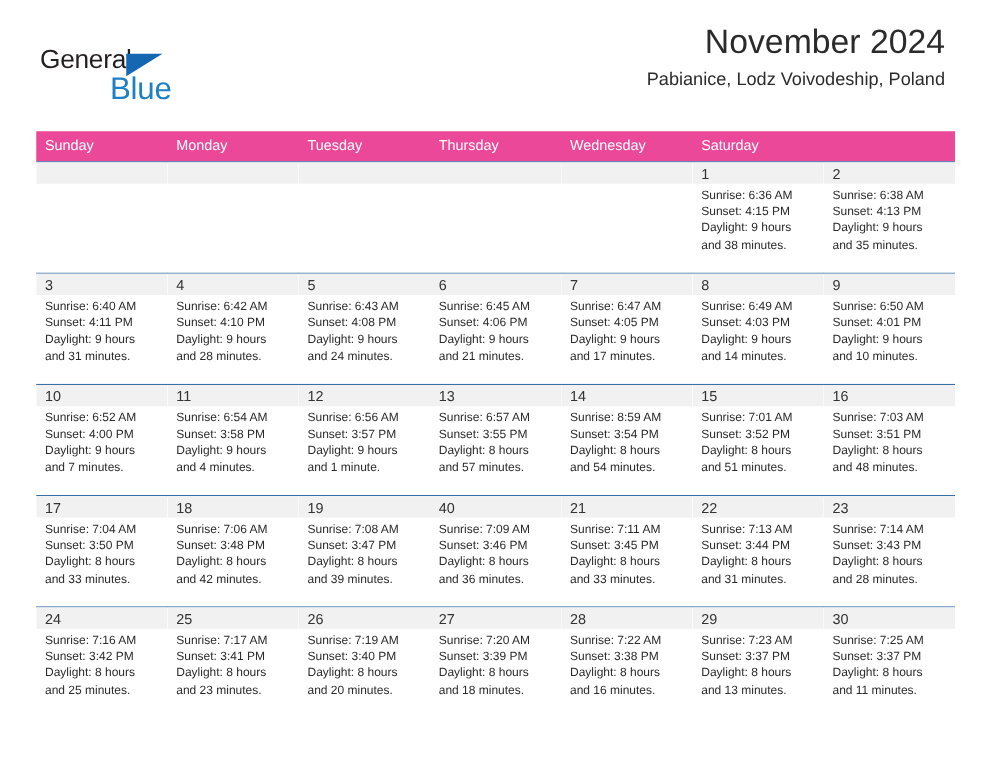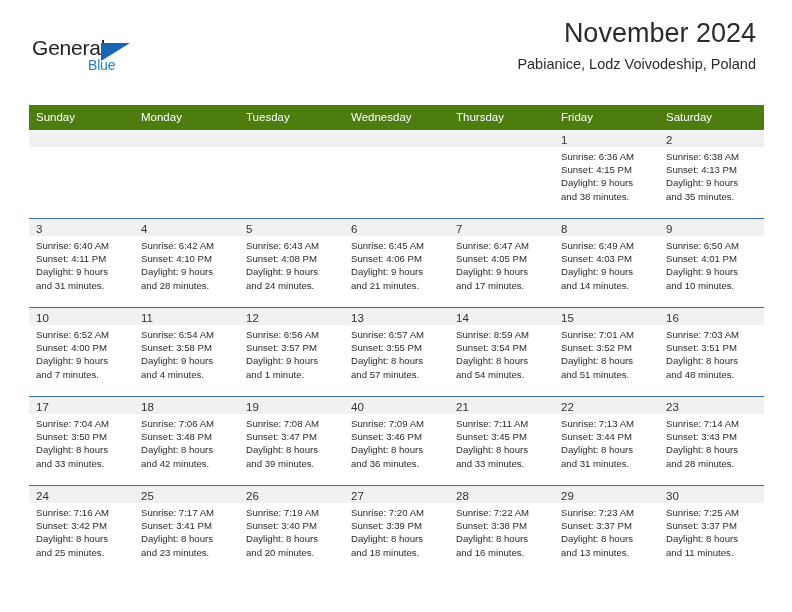--- a/index.html
+++ b/index.html
@@ -51,21 +51,21 @@
     top: 7px;
     width: 0;
     height: 0;
     border-left: 29px solid #1567b2;
     border-bottom: 18px solid transparent;
   }
   .logo-blue {
     position: absolute;
     left: 56px;
     top: 21px;
-    font-size: 14px;
+    font-size: 25px;
     letter-spacing: -0.2px;
     color: #1f7fc4;
     font-family: "Liberation Sans", sans-serif;
   }
 
   .title-block {
     position: absolute;
     right: 36px;
     top: 17px;
     text-align: right;
@@ -89,21 +89,21 @@
   
   .calendar {
     position: absolute;
     left: 29px;
     top: 105px;
     width: 735px;
   }
   .weekday-row {
     display: flex;
     width: 735px;
-    background: #4d7c0f;
+    background: #ec4899;
   }
   .weekday-cell {
     width: 105px;
     box-sizing: border-box;
     padding: 4px 0 4px 7px;
     font-size: 11.5px;
     color: #ffffff;
     line-height: 16px;
     white-space: nowrap;
   }
@@ -164,23 +164,22 @@
     </div>
 
   </div>
 
   <div class="calendar">
 
     <div class="weekday-row">
       <div class="weekday-cell">Sunday</div>
       <div class="weekday-cell">Monday</div>
       <div class="weekday-cell">Tuesday</div>
+      <div class="weekday-cell">Thursday</div>
       <div class="weekday-cell">Wednesday</div>
-      <div class="weekday-cell">Thursday</div>
-      <div class="weekday-cell">Friday</div>
       <div class="weekday-cell">Saturday</div>
     </div>
 
     <div class="week-row">
       <div class="day-cell empty">
         <div class="day-number-band"><span class="day-number"></span></div>
       </div>
       <div class="day-cell empty">
         <div class="day-number-band"><span class="day-number"></span></div>
       </div>

